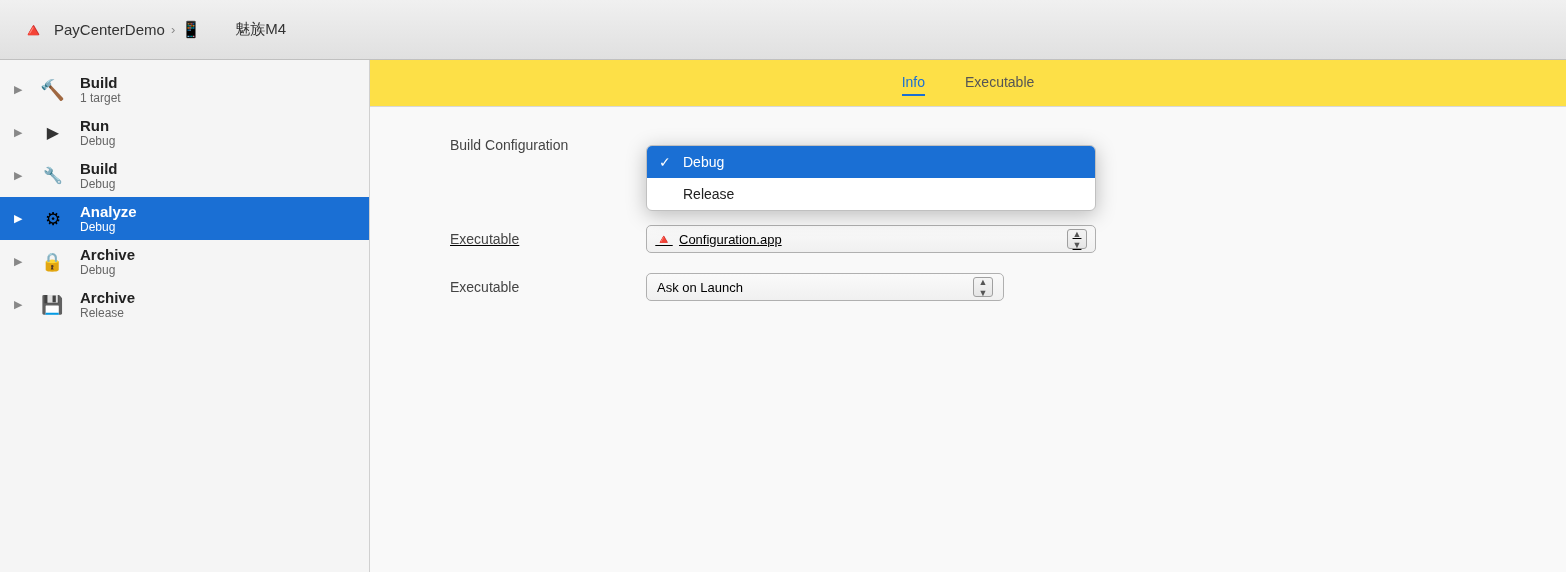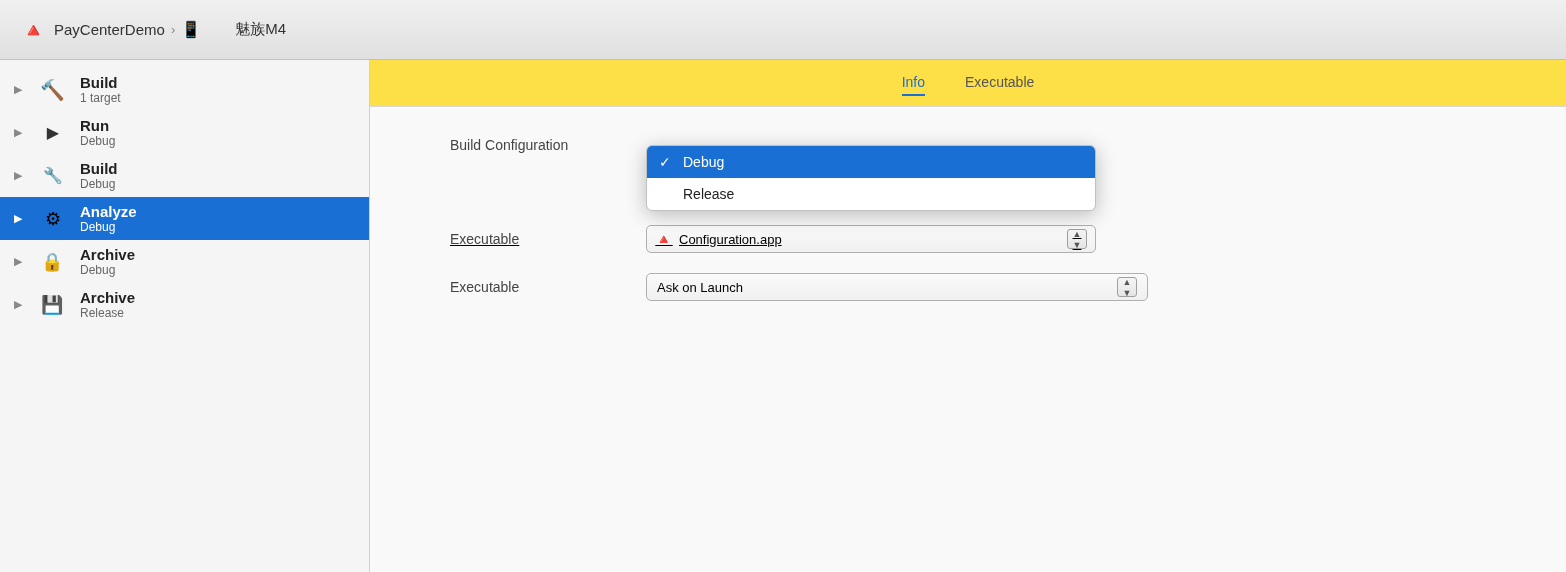--- a/index.html
+++ b/index.html
@@ -171,21 +171,21 @@
       text-align: left;
       width: 180px;
       margin-right: 16px;
     }
 
     .form-control-wrapper {
       position: relative;
     }
 
     .select-box {
-      width: 502px;
+      width: 358px;
       height: 28px;
       border: 1px solid #b0b0b0;
       border-radius: 5px;
       background: linear-gradient(to bottom, #fafafa, #f0f0f0);
       font-size: 13px;
       padding: 0 10px;
       display: flex;
       align-items: center;
       justify-content: space-between;
       cursor: pointer;

